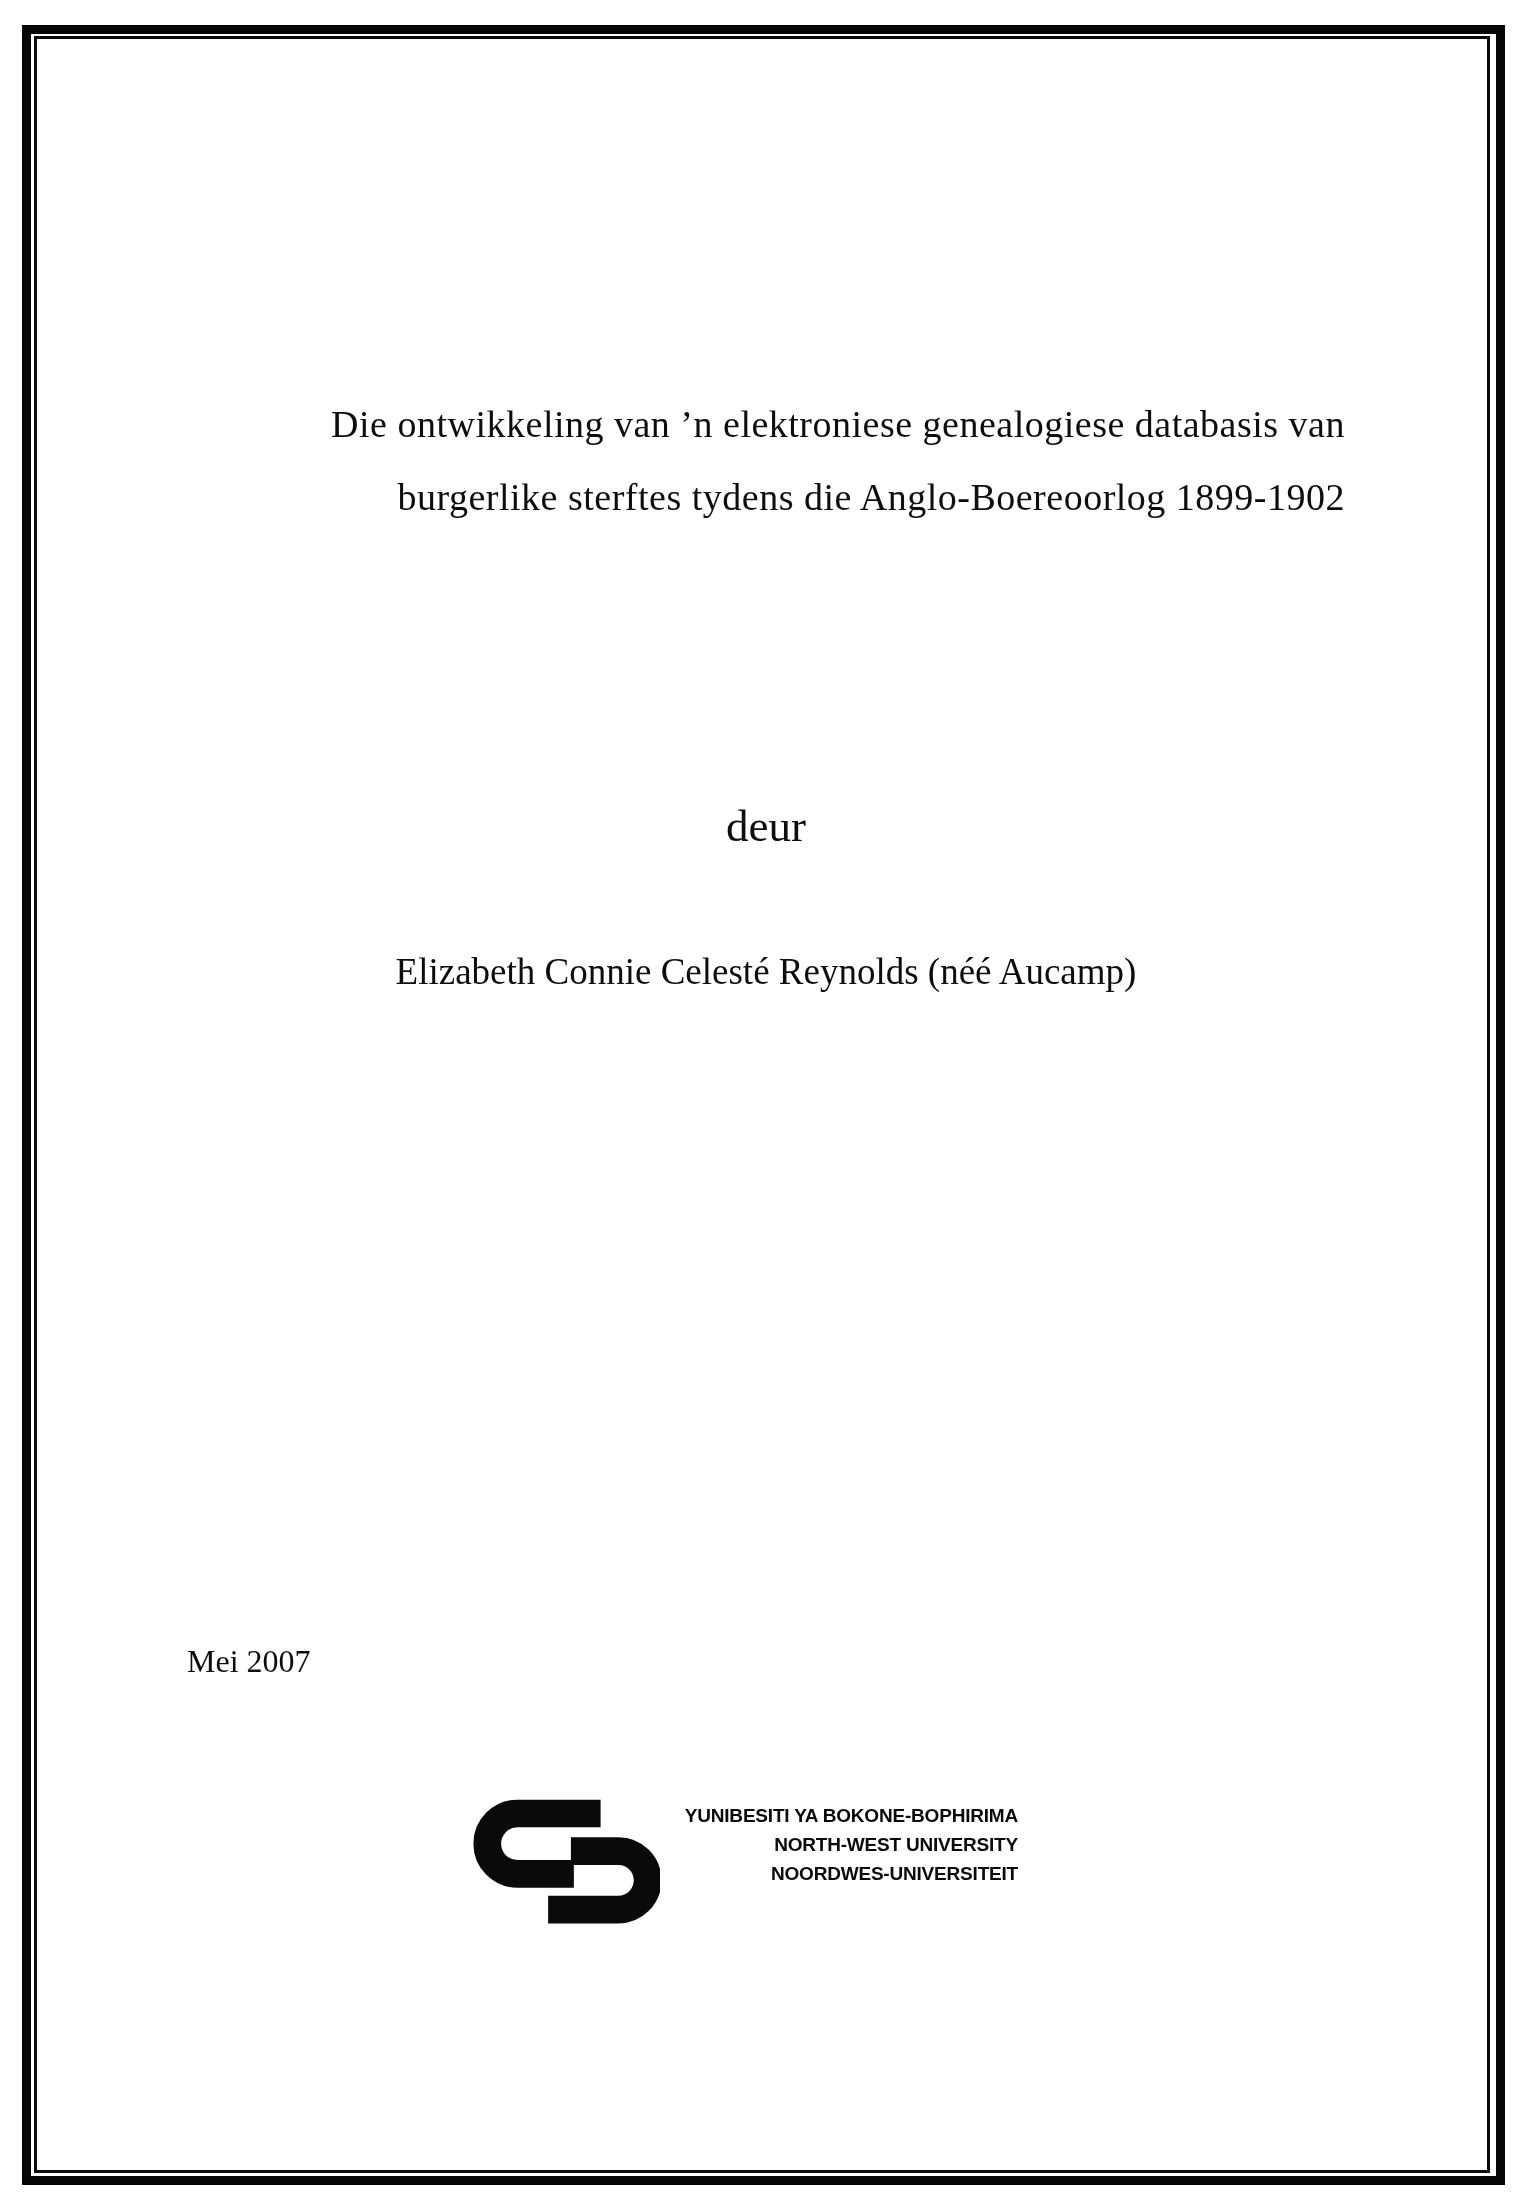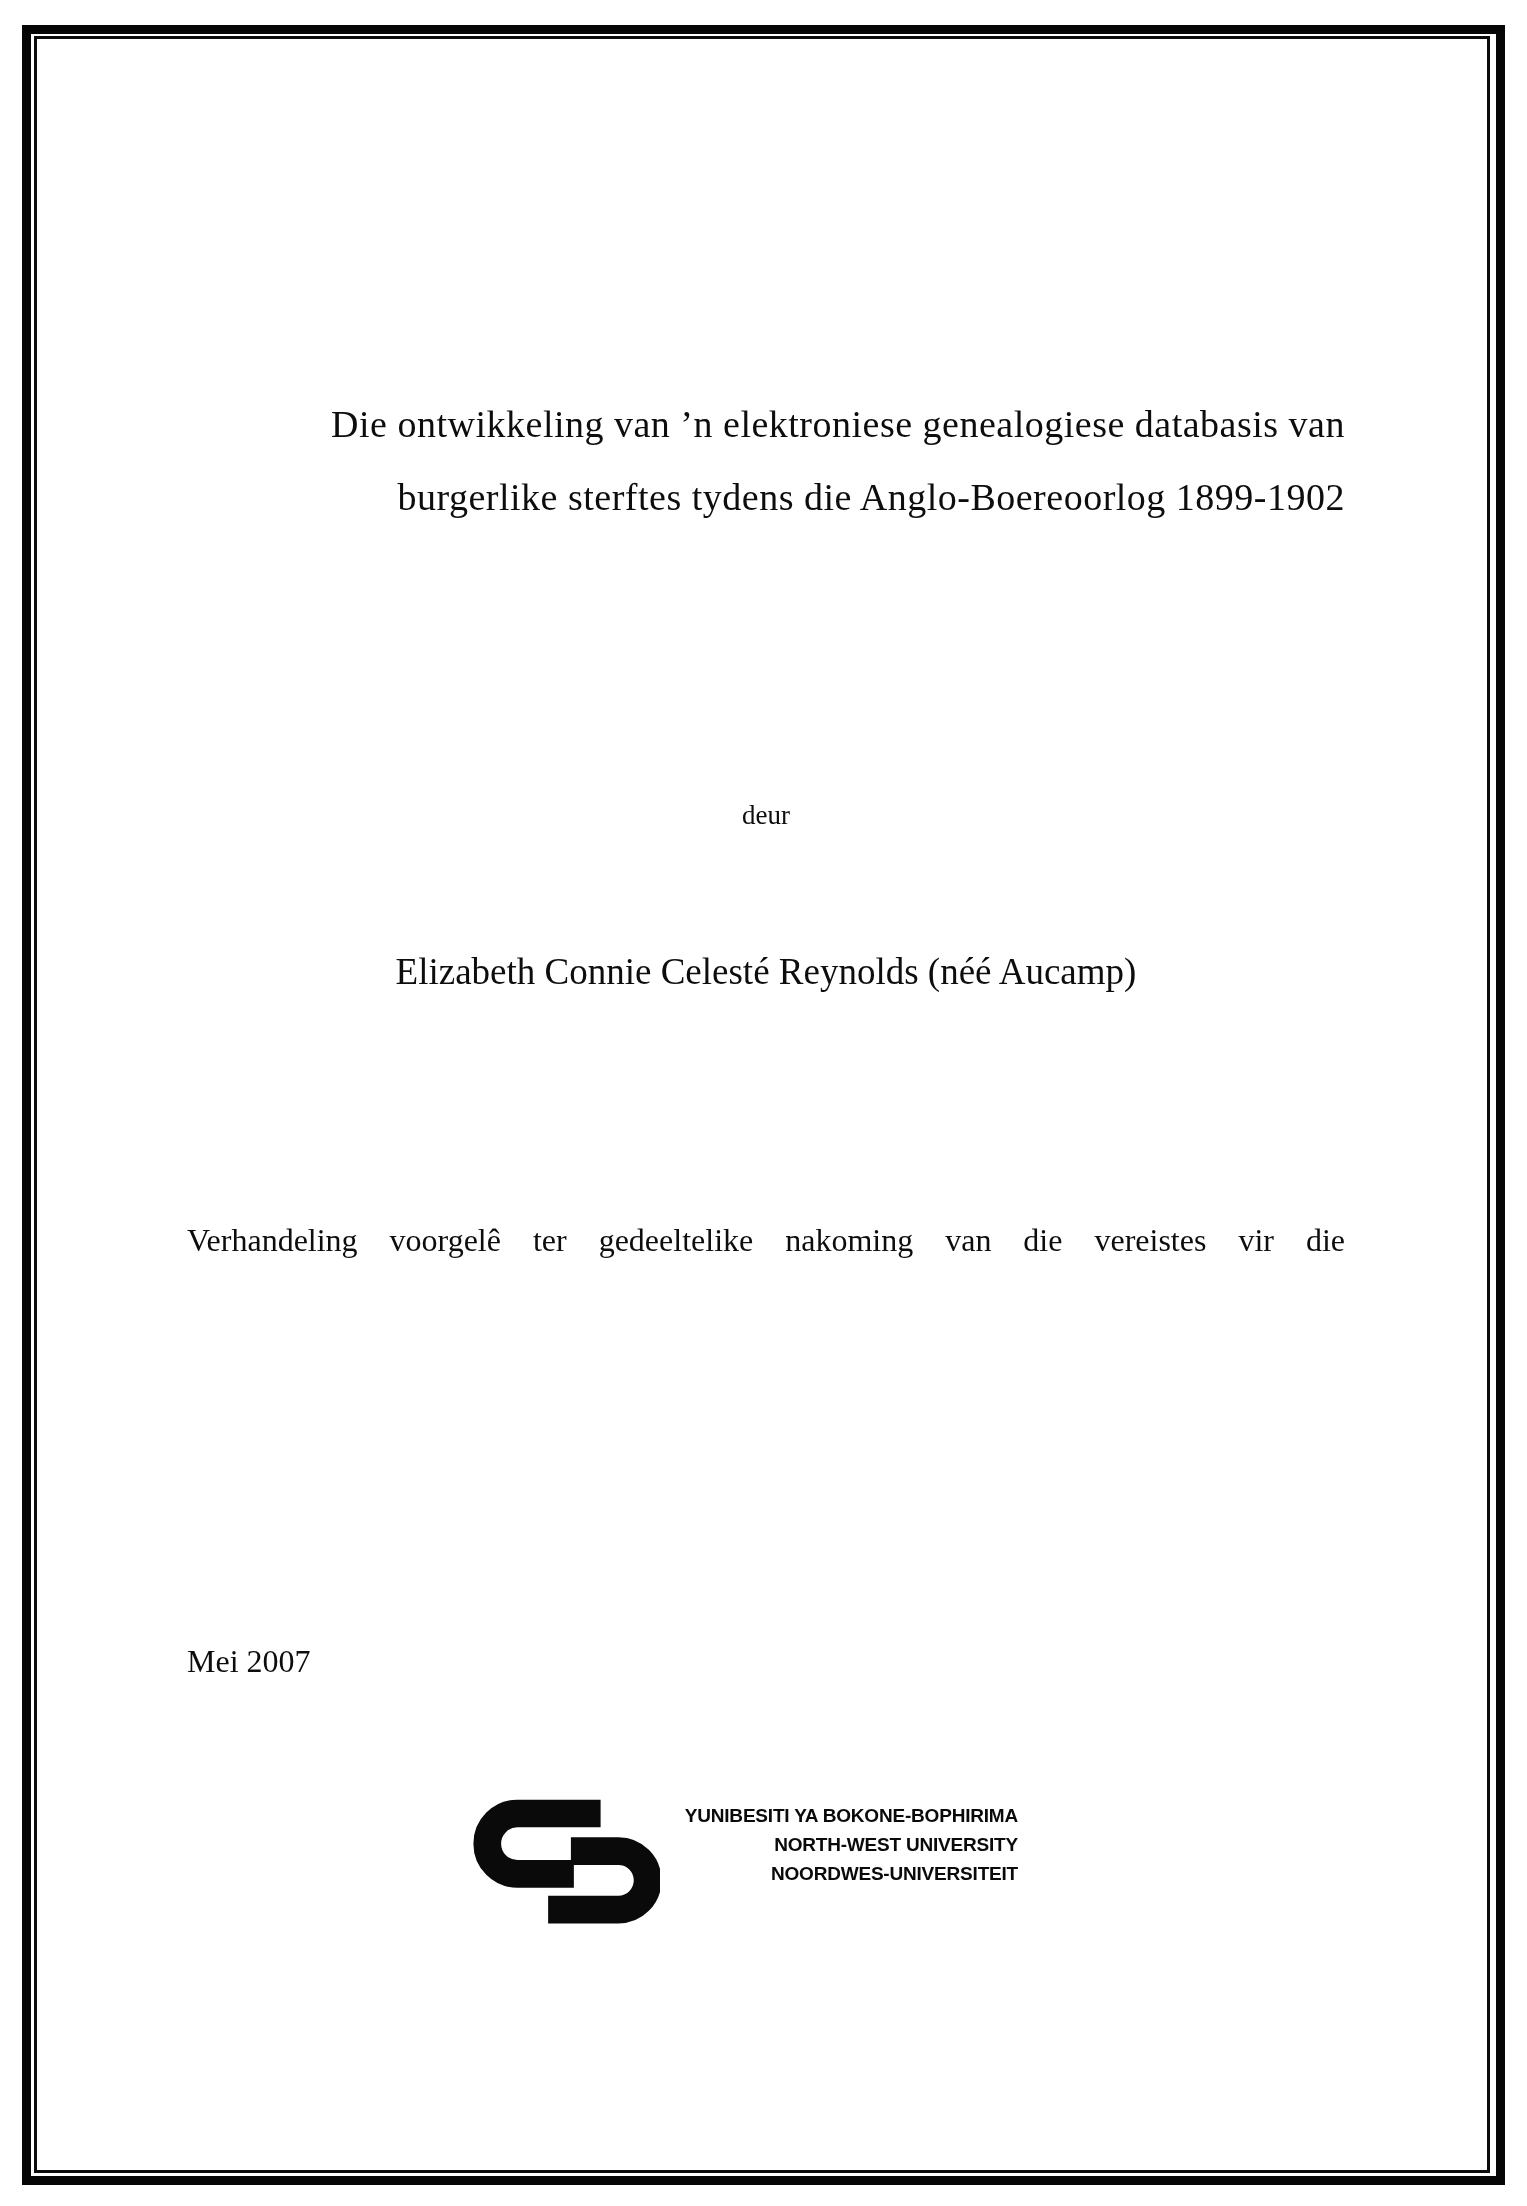--- a/index.html
+++ b/index.html
@@ -37,21 +37,21 @@
     text-align: right;
     font-size: 38px;
     line-height: 73px;
     letter-spacing: 0.5px;
   }
   .byline {
     position: absolute;
     top: 800px;
     width: 100%;
     text-align: center;
-    font-size: 27px;
+    font-size: 45px;
   }
   .author {
     position: absolute;
     top: 950px;
     width: 100%;
     text-align: center;
     font-size: 37px;
   }
   .thesis-statement {
     position: absolute;
@@ -107,21 +107,20 @@
     <div class="title-block">
       <div>Die ontwikkeling van ’n elektroniese genealogiese databasis van</div>
       <div>burgerlike sterftes tydens die Anglo-Boereoorlog 1899-1902</div>
     </div>
 
     <div class="byline">deur</div>
 
     <div class="author">Elizabeth Connie Celesté Reynolds (néé Aucamp)</div>
 
     <div class="thesis-statement">
-      <div class="thesis-line-justified">Verhandeling voorgelê ter gedeeltelike nakoming van die vereistes vir die</div>
     </div>
 
     <div class="supervisor-block">
       <div>Mei 2007</div>
     </div>
 
   </div>
 
   <svg class="logo-mark" viewBox="0 0 200 130" xmlns="http://www.w3.org/2000/svg" aria-hidden="true">
     <path d="M 140 15 H 56 A 30.5 30.5 0 0 0 56 76 H 113" fill="none" stroke="#0a0a0a" stroke-width="28" stroke-linecap="butt"></path>

